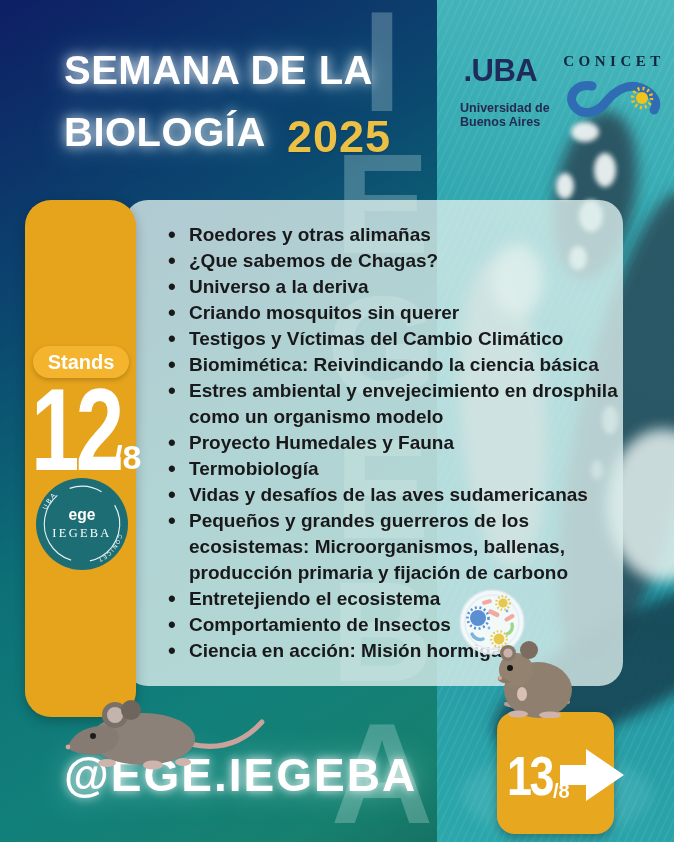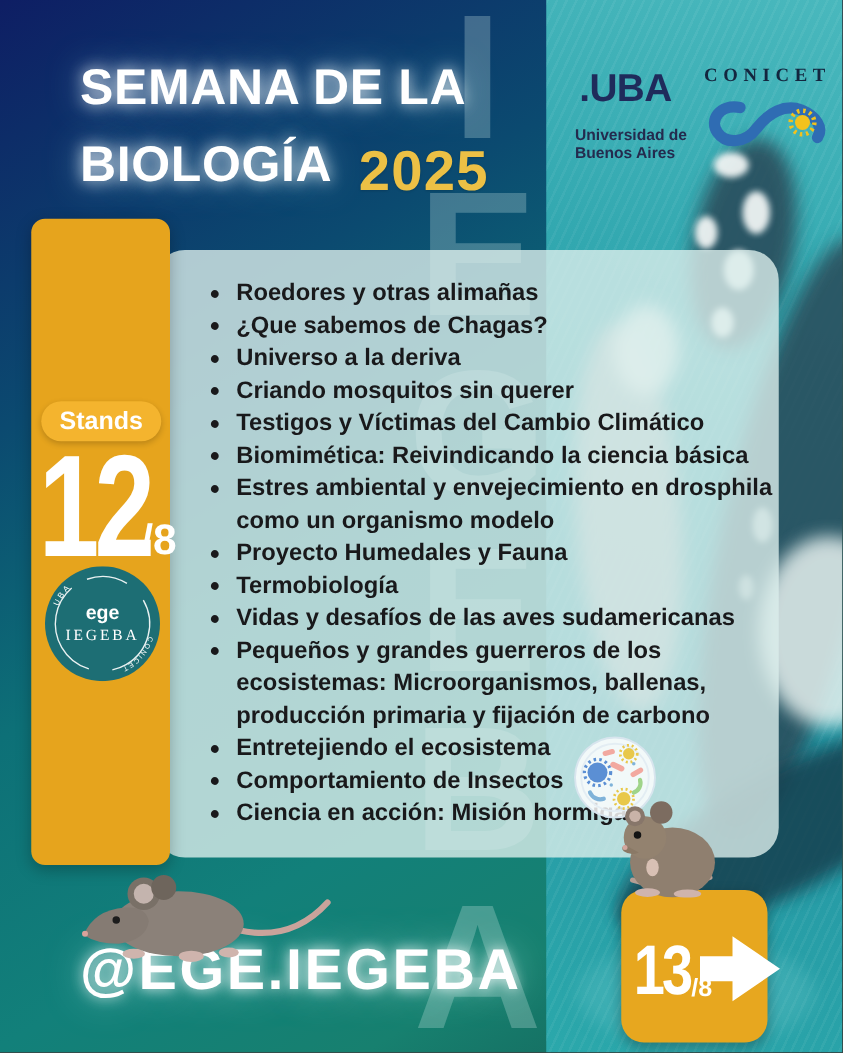--- a/index.html
+++ b/index.html
@@ -56,22 +56,22 @@
   
   .uba{position:absolute;left:451px;top:56px;z-index:4;color:#1f2b5b;}
   .uba-wordmark{font-size:31px;font-weight:800;letter-spacing:-.5px;line-height:30px;text-align:center;}
   .uba-sub{font-size:12.5px;font-weight:700;line-height:13.5px;padding-left:9px;margin-top:16px;color:#242b4e;white-space:pre-line;}
   
   .conicet{position:absolute;left:556px;top:53px;z-index:4;width:116px;text-align:center;}
   .conicet-wordmark{font-family:"Liberation Serif",serif;font-size:15px;font-weight:600;letter-spacing:4.5px;color:#13263f;}
   .conicet svg{display:block;margin:4px auto 0;}
   
   .gold-col{
-    position:absolute;left:25px;top:175px;width:111px;height:517px;z-index:4;
-    background:#e6a41d;border-radius:11px;box-shadow:0 4px 12px rgba(0,0,0,.25);
+    position:absolute;left:25px;top:200px;width:111px;height:517px;z-index:4;
+    background:#e6a41d;border-radius:26px;box-shadow:0 4px 12px rgba(0,0,0,.25);
   }
   .stands-pill{
     position:absolute;left:8px;top:146px;width:96px;height:32px;
     background:#f4b42e;border-radius:16px;box-shadow:0 2px 5px rgba(0,0,0,.2);
     display:flex;align-items:center;justify-content:center;
     color:#fff;font-size:20px;font-weight:800;
   }
   .date-day{
     position:absolute;left:6px;top:172px;color:#fff;font-weight:800;
     font-size:116px;line-height:1;letter-spacing:-5px;

